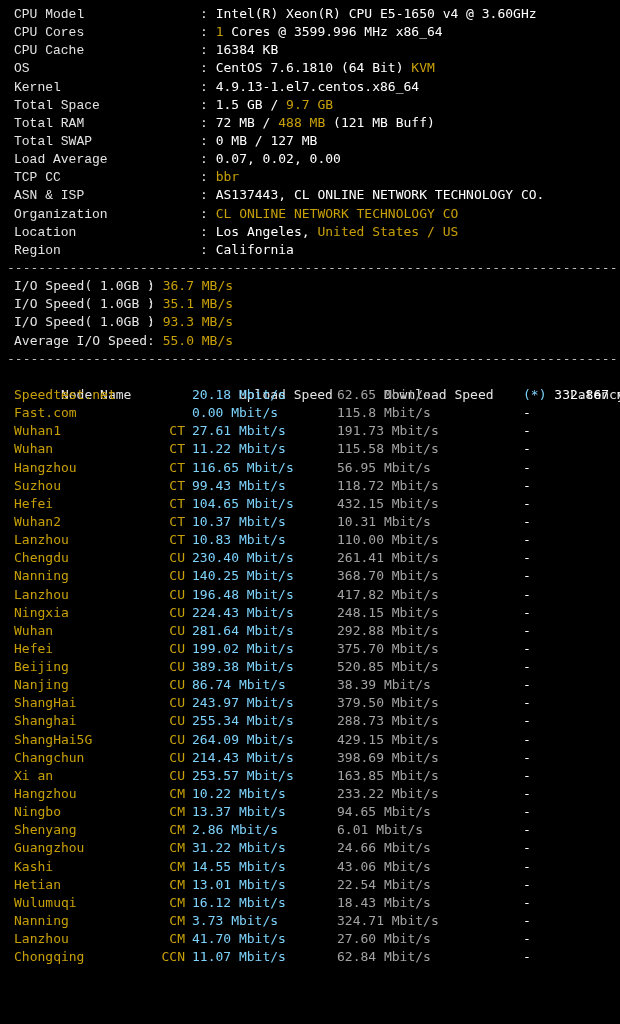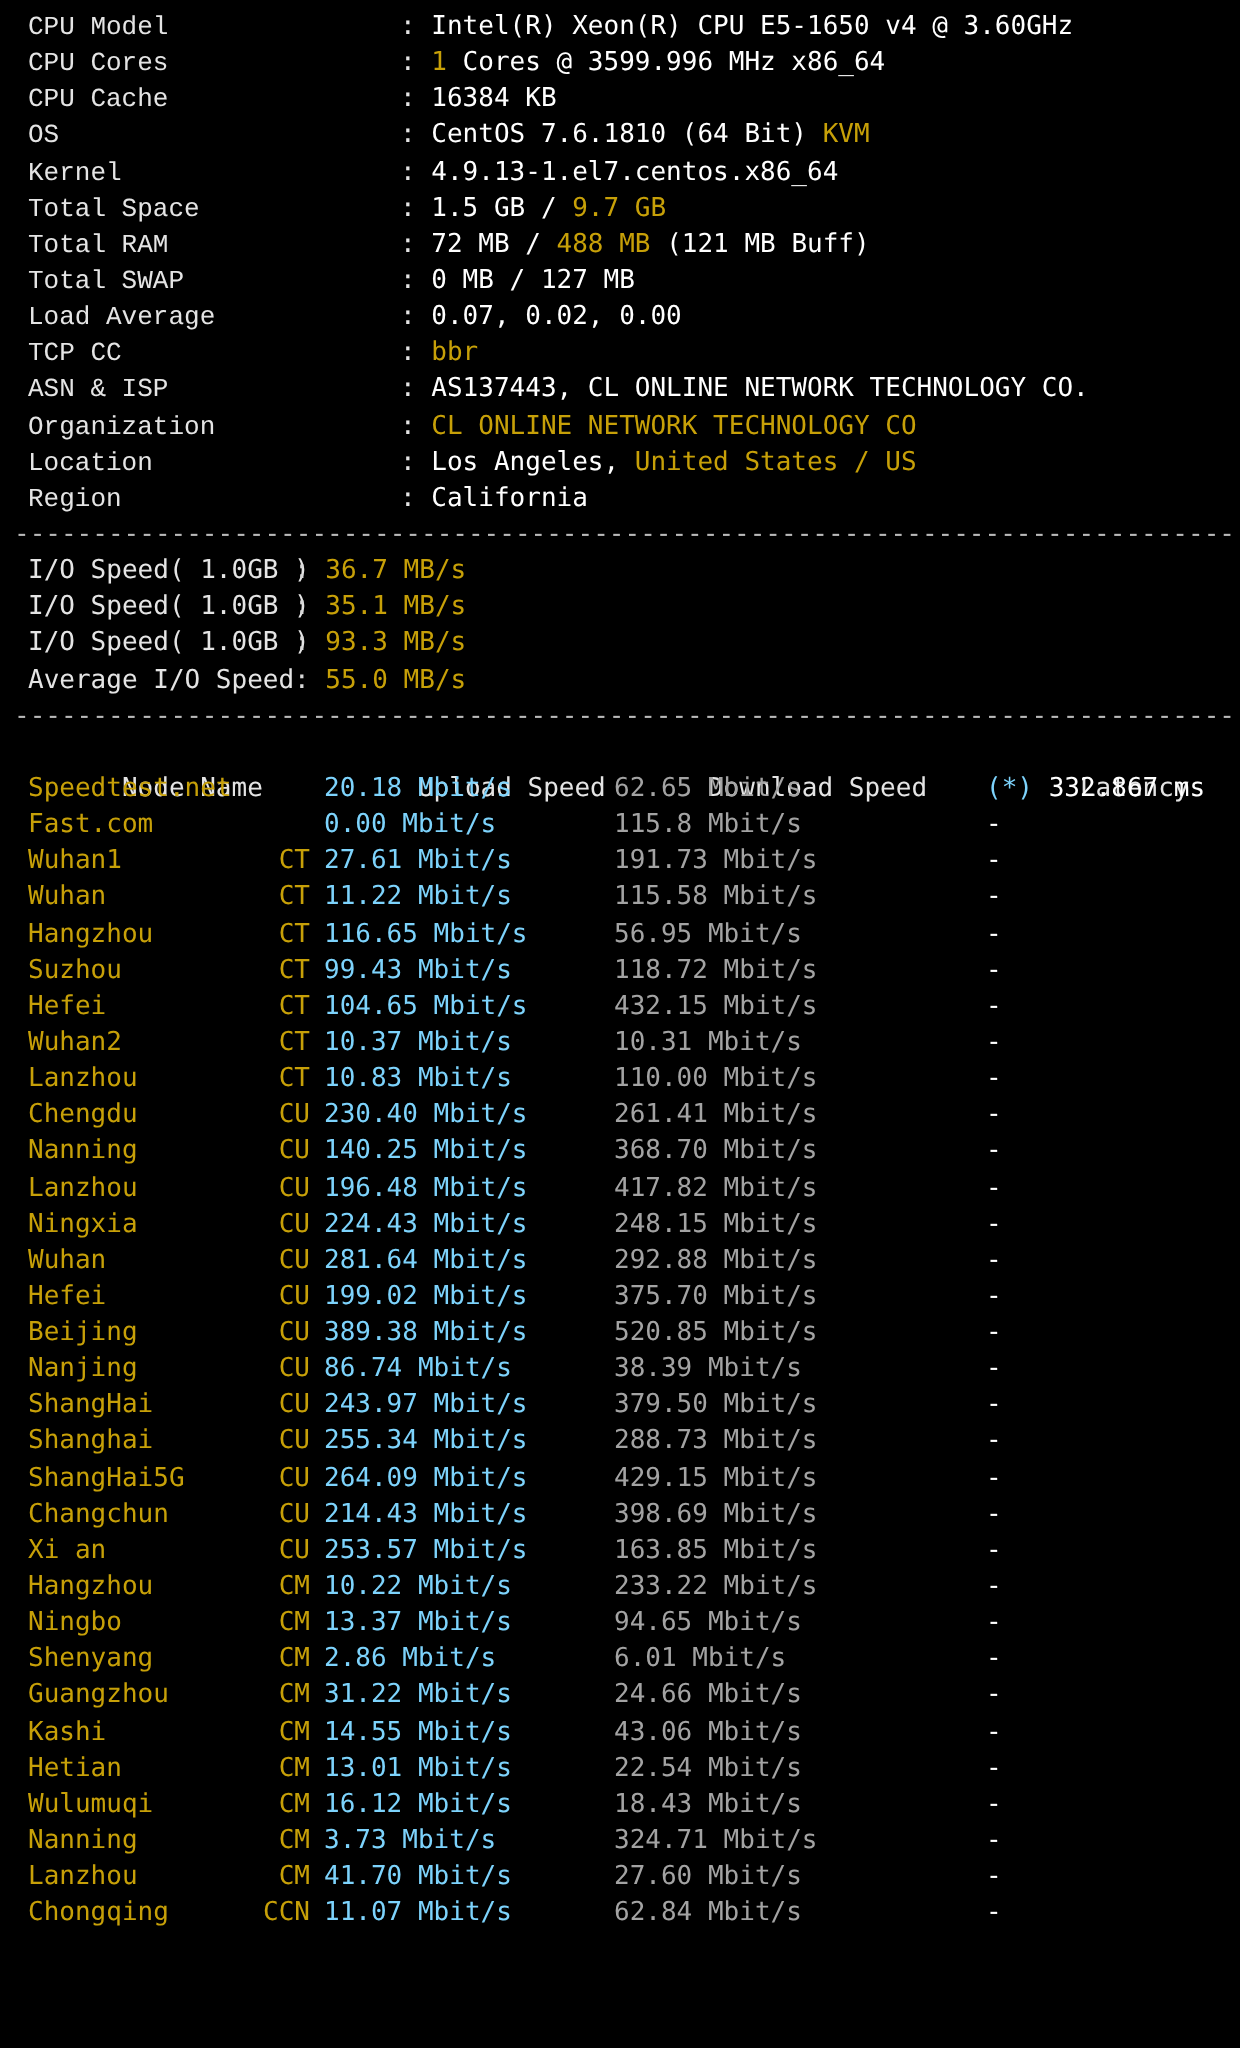--- a/index.html
+++ b/index.html
@@ -76,20 +76,21 @@
   .col-node {
     display: inline-block;
     width: 110px;
   }
   .col-carrier {
     display: inline-block;
     width: 38px;
     text-align: right;
     padding-right: 7px;
     box-sizing: border-box;
+    margin-left: 30px;
   }
   .col-up {
     display: inline-block;
     width: 145px;
   }
   .col-down {
     display: inline-block;
     width: 186px;
   }
   .col-lat {

